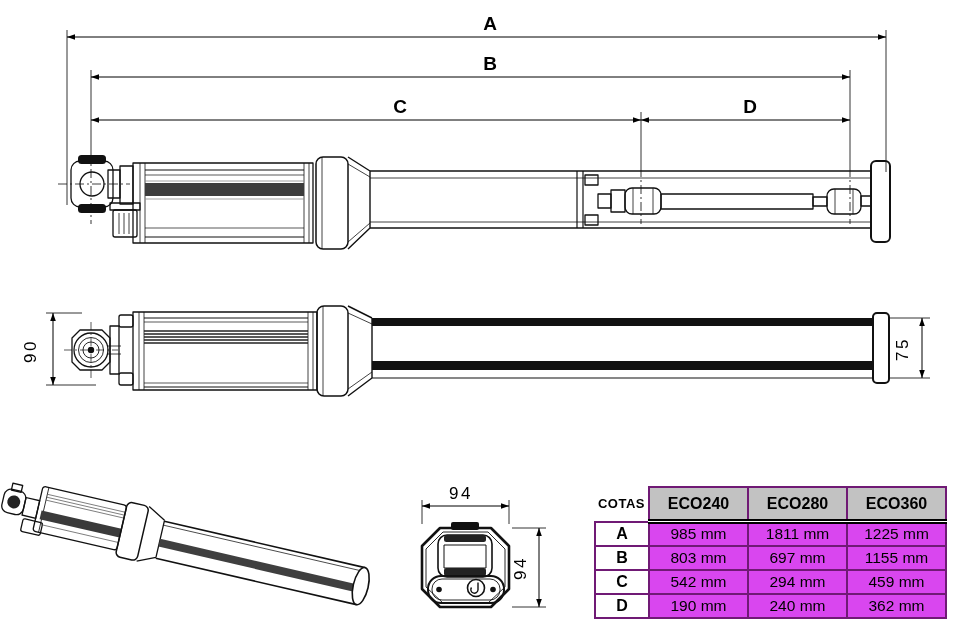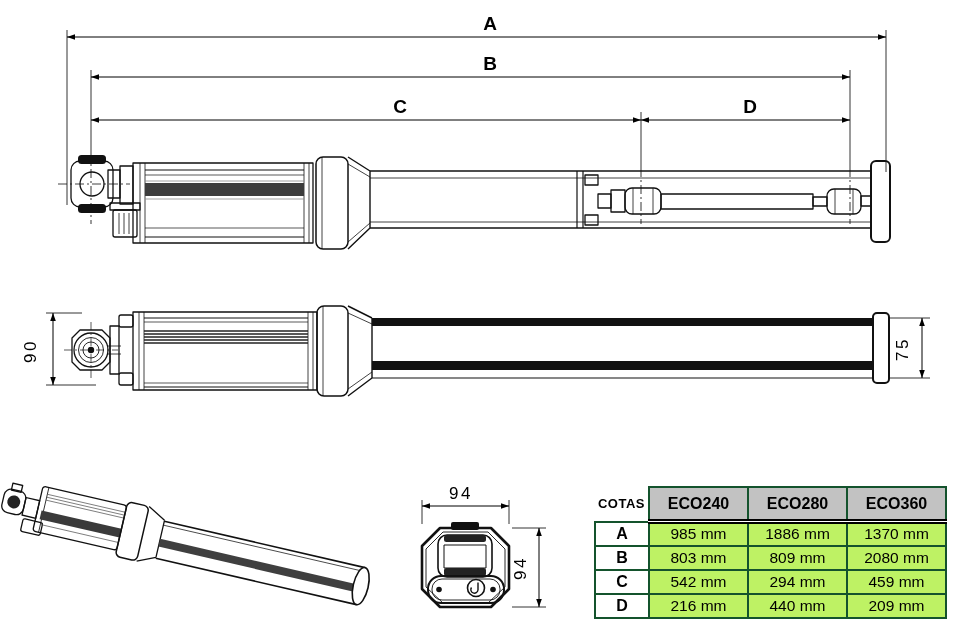--- a/index.html
+++ b/index.html
@@ -8,30 +8,30 @@
     font-family:"Liberation Sans", sans-serif;overflow:hidden;
   }
   svg.drawing{position:absolute;left:0;top:0;}
   svg text{fill:#000;font-family:"Liberation Sans", sans-serif;}
   .dim-letter{font-size:19px;font-weight:bold;}
   .dim-num{font-size:17px;letter-spacing:2.5px;font-weight:normal;}
 
   .table-wrap{position:absolute;left:594px;top:486px;}
   table.spec{border-collapse:collapse;table-layout:fixed;}
   table.spec th,table.spec td{
-    border:2px solid #14532d;text-align:center;vertical-align:middle;
+    border:2px solid #701a75;text-align:center;vertical-align:middle;
     padding:0;overflow:hidden;white-space:nowrap;
   }
   table.spec thead th{height:31px;background:var(--header-bg,#c2c2c2);
     font-size:16px;font-weight:bold;border-bottom:5px double #000;margin-left:6px;}
   table.spec thead th.cotas{border:none;background:#fff;font-size:13px;
     font-weight:bold;letter-spacing:.5px;}
   table.spec tbody tr{height:24px;}
   table.spec tbody th{font-size:16px;font-weight:bold;background:#fff;}
-  table.spec tbody td{font-size:15.5px;background:#bef264;}
+  table.spec tbody td{font-size:15.5px;background:#d946ef;}
   .col-label{width:54px;}
   .col-model{width:99px;}
 </style>
 </head>
 <body style="background: rgb(255, 255, 255);">
 
 <svg class="drawing" width="963" height="632" viewBox="0 0 963 632">
   <defs>
     <marker id="arr" viewBox="0 0 10 10" refX="10" refY="5" markerWidth="10" markerHeight="8" orient="auto-start-reverse">
       <path d="M0,1.5 L10,5 L0,8.5 Z" fill="#000"></path>
@@ -279,36 +279,36 @@
         <th class="cotas">COTAS</th>
         <th class="model">ECO240</th>
         <th class="model">ECO280</th>
         <th class="model">ECO360</th>
       </tr>
     </thead>
     <tbody>
       <tr>
         <th>A</th>
         <td>985 mm</td>
-        <td>1886 mm</td>
-        <td>1370 mm</td>
+        <td>1811 mm</td>
+        <td>1225 mm</td>
       </tr>
       <tr>
         <th>B</th>
         <td>803 mm</td>
-        <td>809 mm</td>
-        <td>2080 mm</td>
+        <td>697 mm</td>
+        <td>1155 mm</td>
       </tr>
       <tr>
         <th>C</th>
         <td>542 mm</td>
         <td>294 mm</td>
         <td>459 mm</td>
       </tr>
       <tr>
         <th>D</th>
-        <td>216 mm</td>
-        <td>440 mm</td>
-        <td>209 mm</td>
+        <td>190 mm</td>
+        <td>240 mm</td>
+        <td>362 mm</td>
       </tr>
     </tbody>
   </table>
 </div>
 
 </body></html>

